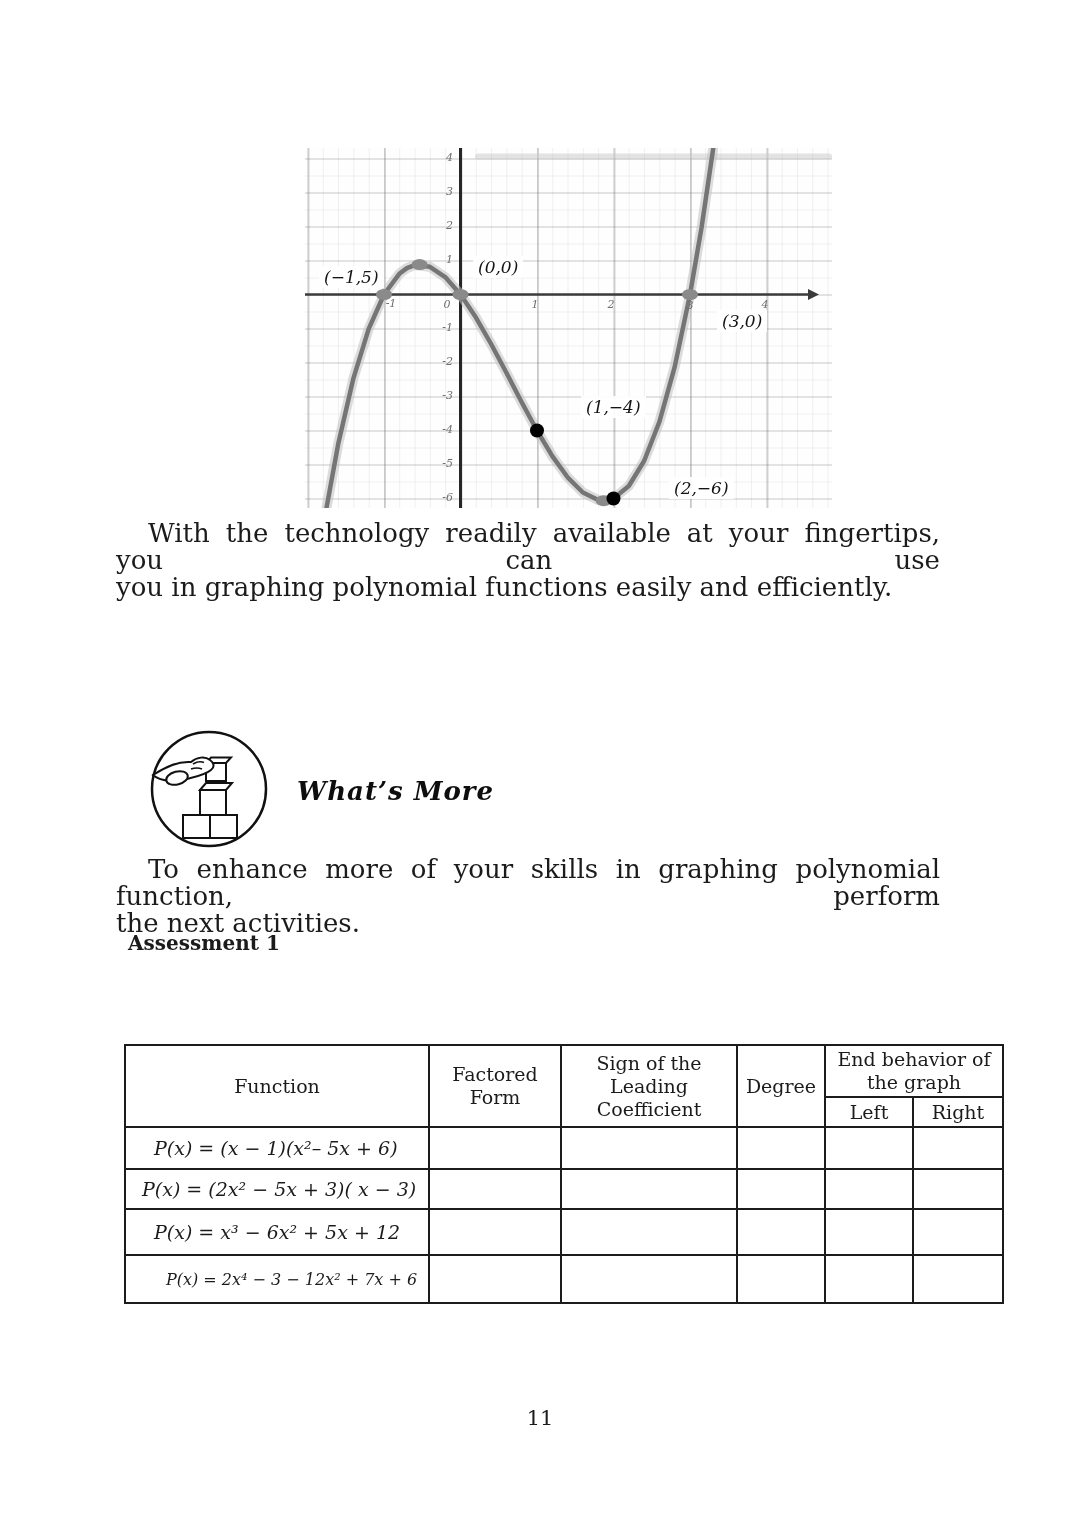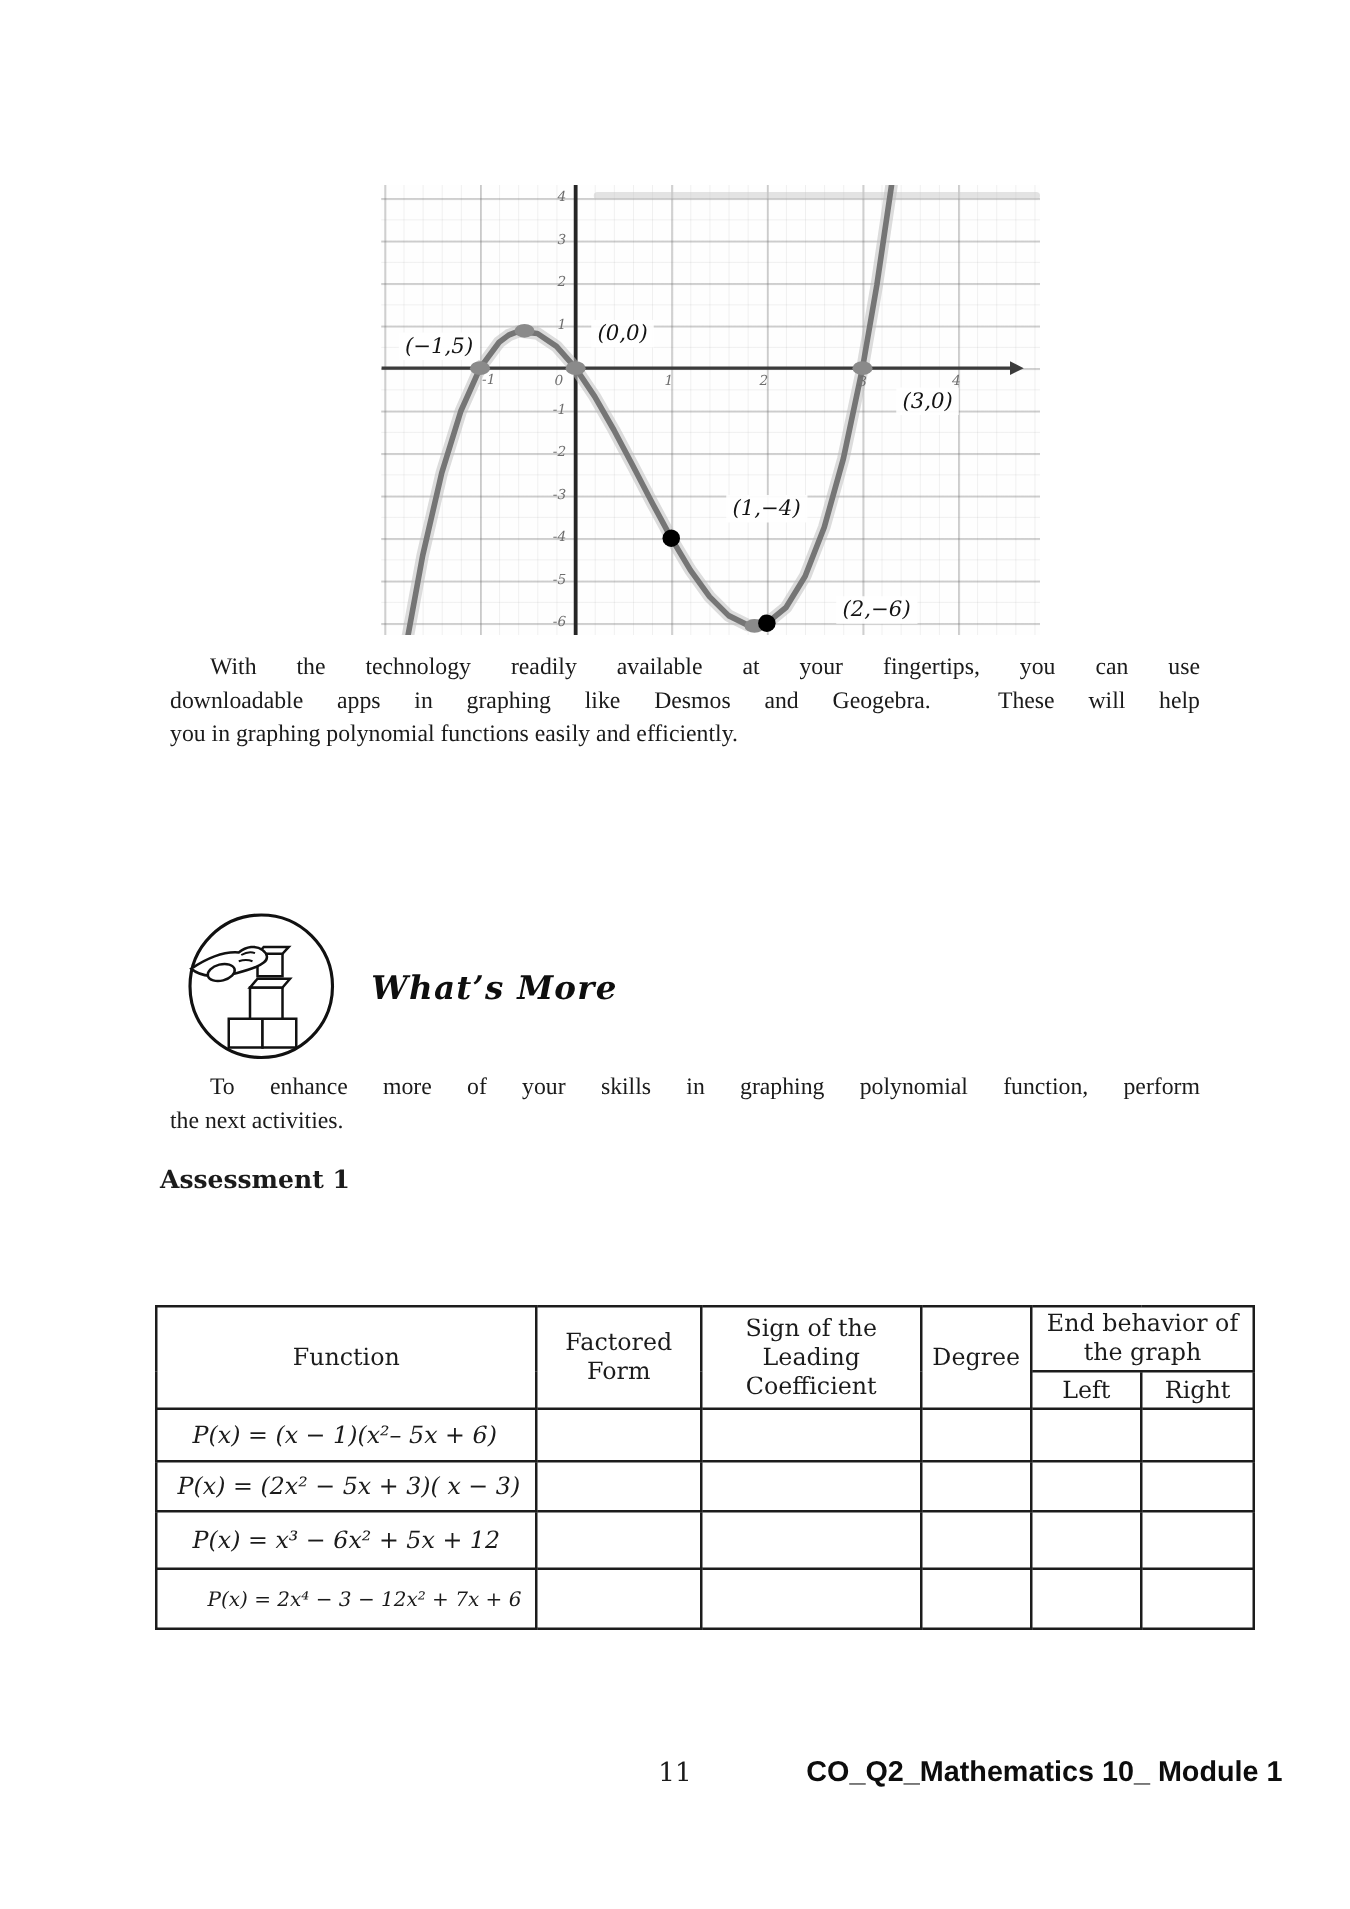--- a/index.html
+++ b/index.html
@@ -17,21 +17,21 @@
         background-size:76.5px 100%, 100% 34px, 15.3px 100%, 100% 17px;
         background-position:2.5px 0, 0 10.5px, 2.5px 0, 0 10.5px;}
   .plot svg{position:absolute;left:0;top:0;}
   .ptlabel{position:absolute;font-size:17px;font-style:italic;color:#141414;
            background:rgba(255,255,255,.92);padding:1px 5px;white-space:nowrap;z-index:3;}
   .tick{position:absolute;font-size:11px;font-style:italic;color:#6e6e6e;z-index:2;}
   .yt{width:20px;text-align:right;}
   .xt{width:16px;text-align:center;}
 
   
-  .para{position:absolute;left:136px;width:824px;font-size:19px;line-height:27px;font-family:Liberation Serif, serif;}
+  .para{position:absolute;left:116px;width:824px;font-size:26px;line-height:27px;}
   .jline{text-align:justify;text-align-last:justify;white-space:pre-wrap;}
   .jlast{text-align:left;text-align-last:left;white-space:pre-wrap;}
   .ind{text-indent:32px;}
   .heading{position:absolute;left:128px;font-size:20px;font-weight:bold;}
   .wm-title{position:absolute;left:297px;top:776px;font-size:26px;font-weight:bold;
             font-style:italic;letter-spacing:1px;color:#0e0e0e;}
   .wm-icon{position:absolute;left:147px;top:727px;width:124px;height:124px;}
 
   
   table.assess{position:absolute;left:124px;top:1044px;border-collapse:collapse;
@@ -96,21 +96,20 @@
     <span class="tick yt" style="left:128px;top:173px;">-1</span>
     <span class="tick yt" style="left:128px;top:207px;">-2</span>
     <span class="tick yt" style="left:128px;top:241px;">-3</span>
     <span class="tick yt" style="left:128px;top:275px;">-4</span>
     <span class="tick yt" style="left:128px;top:309px;">-5</span>
     <span class="tick yt" style="left:128px;top:343px;">-6</span>
   </div>
 
   <div class="para" style="top:520px;">
     <div class="jline ind">With the technology readily available at your fingertips, you can use</div>
-    <div class="jline">downloadable apps in graphing like Desmos and Geogebra.  These will help</div>
     <div class="jlast">you in graphing polynomial functions easily and efficiently.</div>
   </div>
 
   <svg class="wm-icon" viewBox="0 0 124 124">
     <circle cx="62" cy="62" r="57" fill="none" stroke="#111111" stroke-width="2.5"></circle>
     <rect x="36" y="88" width="27" height="23" fill="#ffffff" stroke="#111111" stroke-width="2"></rect>
     <rect x="63" y="88" width="27" height="23" fill="#ffffff" stroke="#111111" stroke-width="2"></rect>
     <rect x="53" y="63" width="26" height="25" fill="#ffffff" stroke="#111111" stroke-width="2"></rect>
     <path d="M53,63 L59,56 L85,56 L79,63 Z" fill="#ffffff" stroke="#111111" stroke-width="2"></path>
     <rect x="59" y="36" width="20" height="18" fill="#ffffff" stroke="#111111" stroke-width="2"></rect>
@@ -181,15 +180,14 @@
         <td></td>
         <td></td>
         <td></td>
         <td></td>
         <td></td>
       </tr>
     </tbody>
   </table>
 
   <div class="pageno">11</div>
-  <div class="modlabel">CO_Q2_Mathematics 10_ Module 1</div>
 
 </div>
 
 </body></html>

